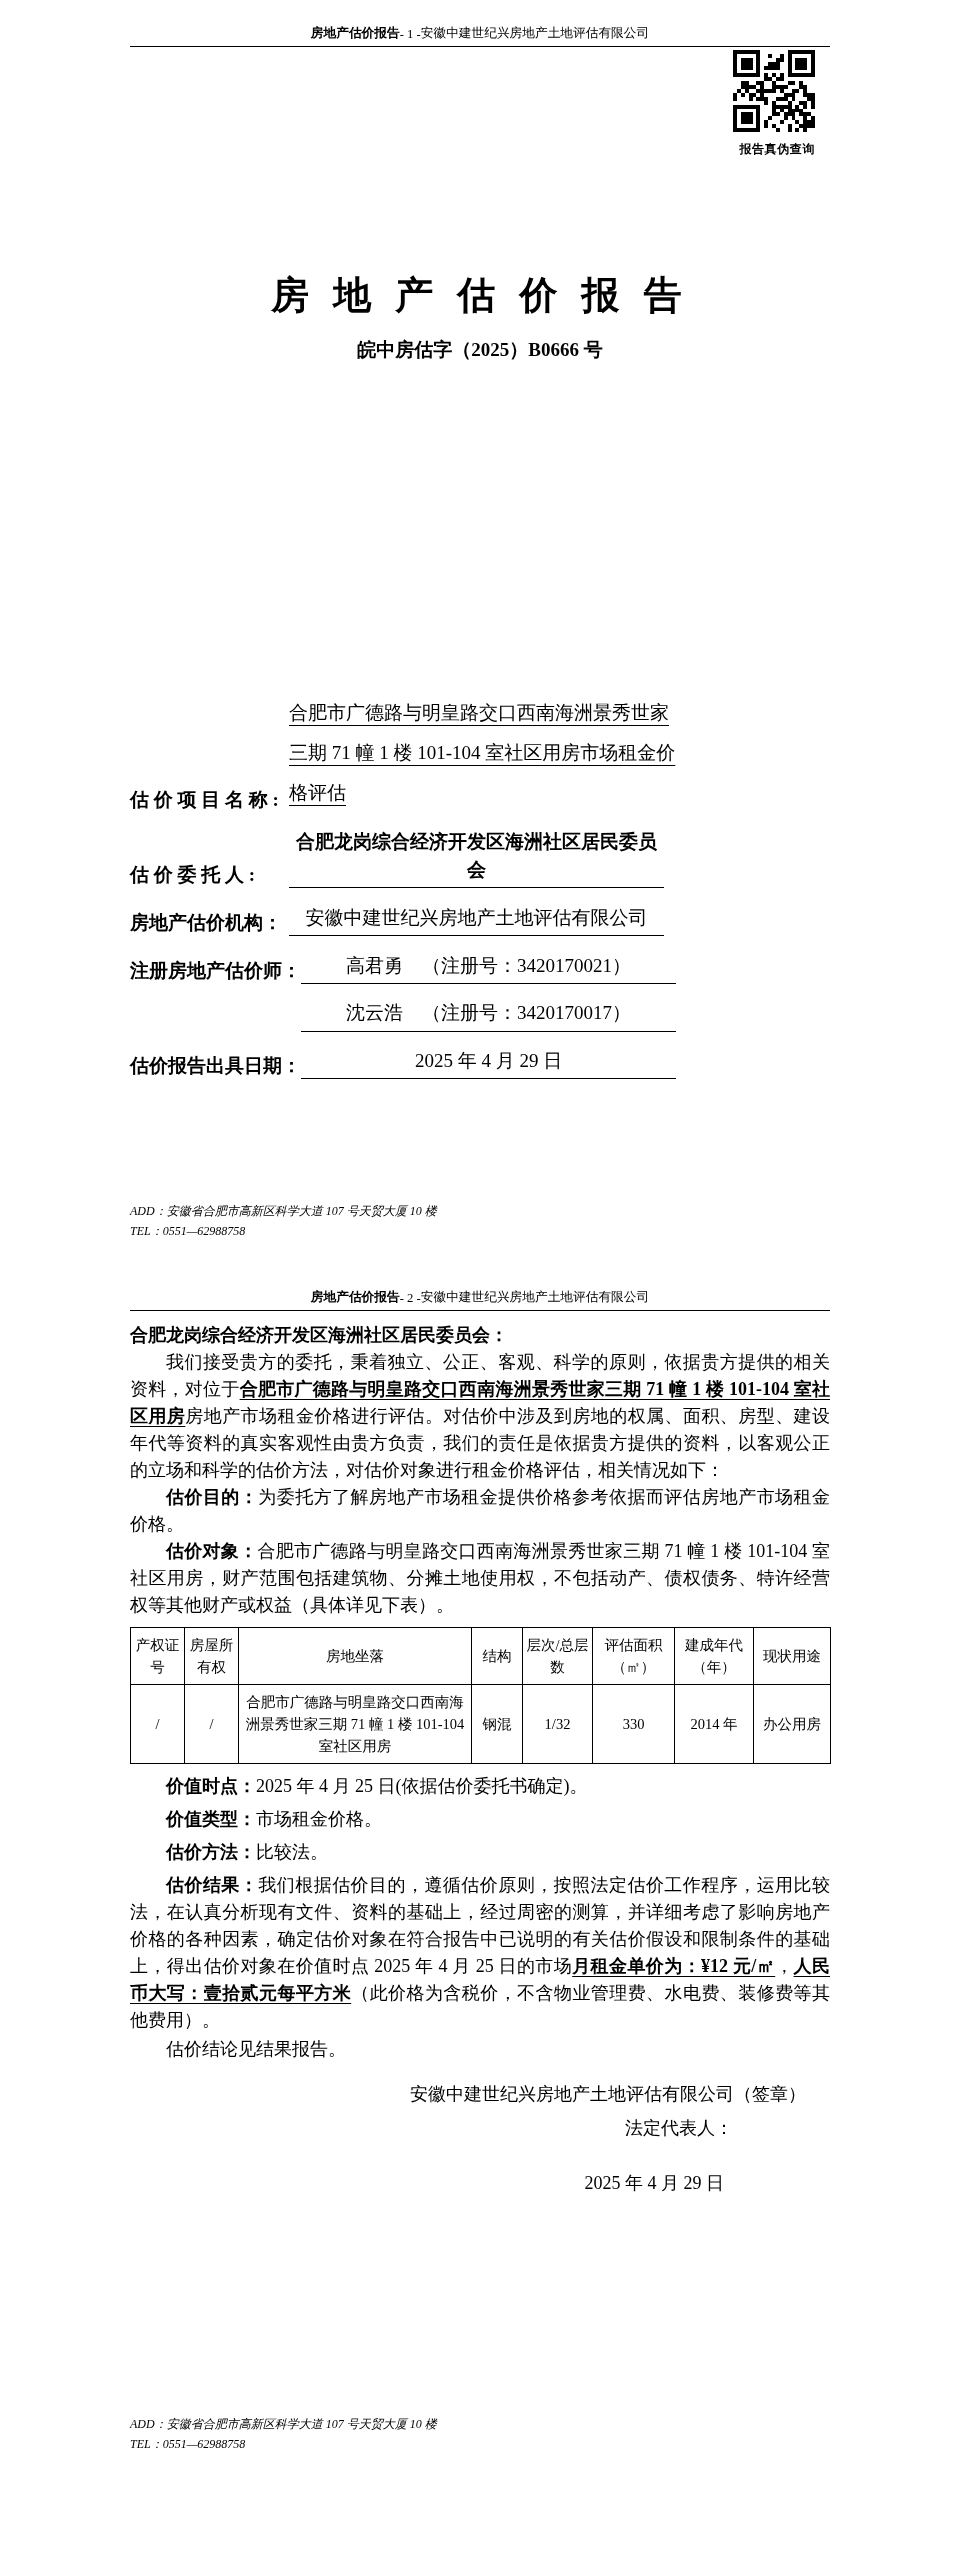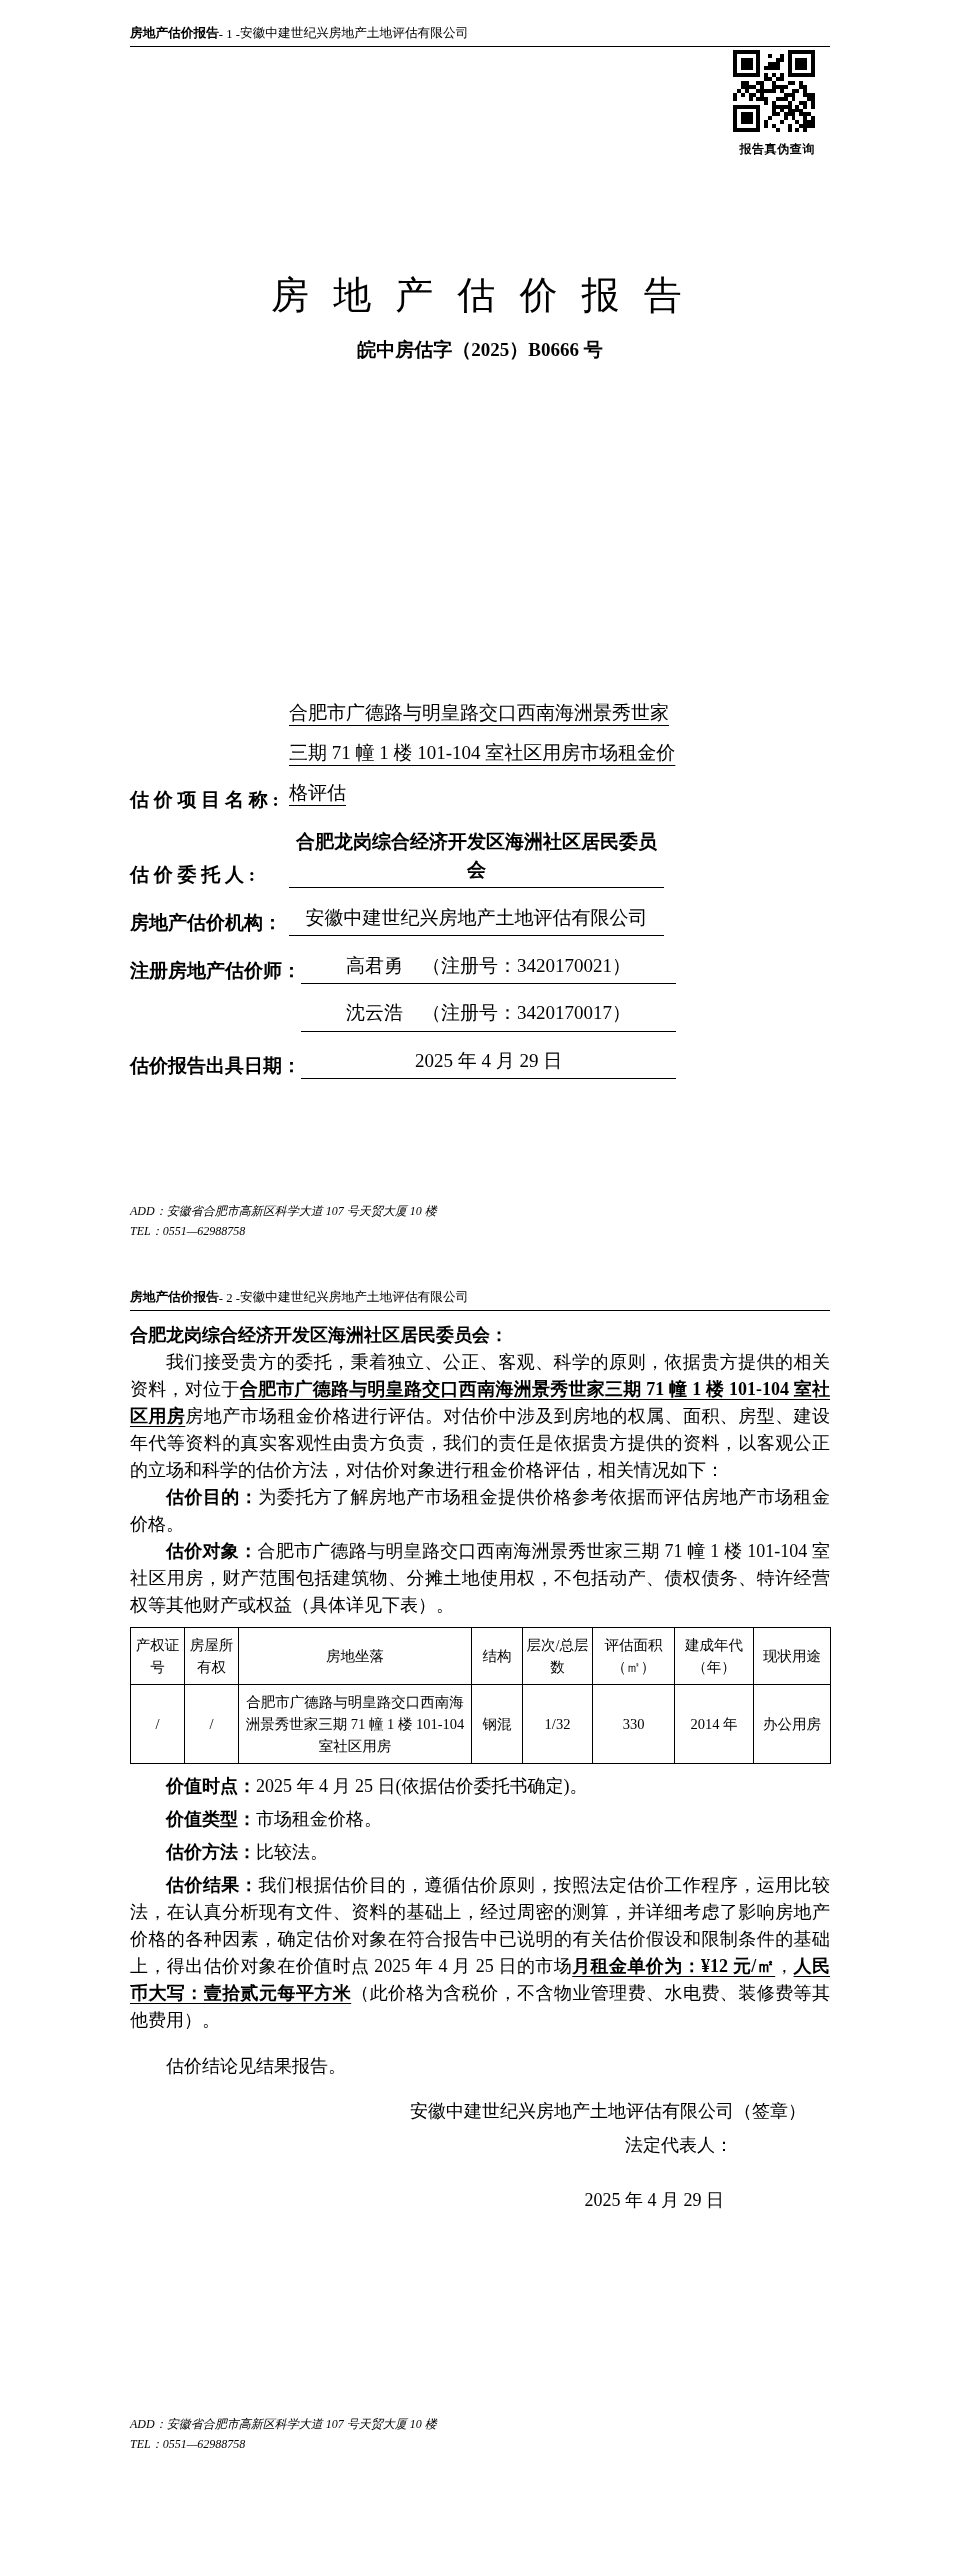--- a/index.html
+++ b/index.html
@@ -9,32 +9,32 @@
     color: #000;
     font-family: "Liberation Serif", "DejaVu Serif", serif;
   }
   .page { position: relative; width: 960px; background: #fff; overflow: hidden; }
   #p1 { height: 1264px; }
   #p2 { height: 1312px; }
 
   
   .hdr {
     margin: 0 130px; padding-top: 25.4px; padding-bottom: 3.6px;
-    display: flex; justify-content: flex-start; align-items: flex-end;
+    display: flex; justify-content: center; align-items: flex-end;
     font-size: 12.7px; border-bottom: 1.2px solid #000;
   }
   .hdr-l { font-weight: bold; }
 
   
   .qr-wrap { position: absolute; top: 50px; right: 145px; text-align: center; }
   .qr { display: block; margin: 0 auto; }
   .qr-caption { margin-top: 8.5px; font-size: 12px; font-weight: bold; letter-spacing: 0.6px; text-align: right; }
 
   
-  .p1-title { margin-top: 223px; text-align: center; font-size: 38px; font-weight: normal; letter-spacing: 7.3px; }
+  .p1-title { margin-top: 223px; text-align: center; font-size: 38px; font-weight: bold; letter-spacing: 7.3px; }
   .p1-docno { margin-top: 15.7px; text-align: center; font-size: 19px; font-weight: bold; }
 
   
   .fields { margin: 330px 130px 0 130px; font-size: 19px; }
   .frow { display: flex; align-items: flex-end; margin-bottom: 15.7px; }
   .flabel { font-weight: bold; white-space: nowrap; min-width: 159px; }
   .ghost { visibility: hidden; }
   .fvalue {
     width: 375px; border-bottom: 0.6px solid #000; text-align: center;
     padding-bottom: 3.6px; line-height: 1.45;
@@ -66,21 +66,21 @@
   table.info td {
     border: 0.6px solid #000; text-align: center; vertical-align: middle;
     padding: 6px 3px; line-height: 22px; word-break: break-all;
   }
   .th-row td { line-height: 19.4px; padding: 5.4px 2.4px; }
 
   .sig { margin: 0 130px; font-size: 18px; line-height: 27px; text-align: right; }
   .sig-company { margin-top: 18px; padding-right: 24px; }
   .sig-rep { margin-top: 7.3px; padding-right: 97px; }
   .sig-date { margin-top: 28px; padding-right: 106px; }
-  .conclusion { margin-top: 19px; font-family: Liberation Serif, serif; }
+  .conclusion { margin-top: 2px; font-family: Liberation Serif, serif; }
 </style>
 </head>
 <body>
 
 <div class="page" id="p1">
 
   <div class="hdr">
     <span class="hdr-l">房地产估价报告</span>
     <span class="hdr-c">- 1 -</span>
     <span class="hdr-r">安徽中建世纪兴房地产土地评估有限公司</span>

